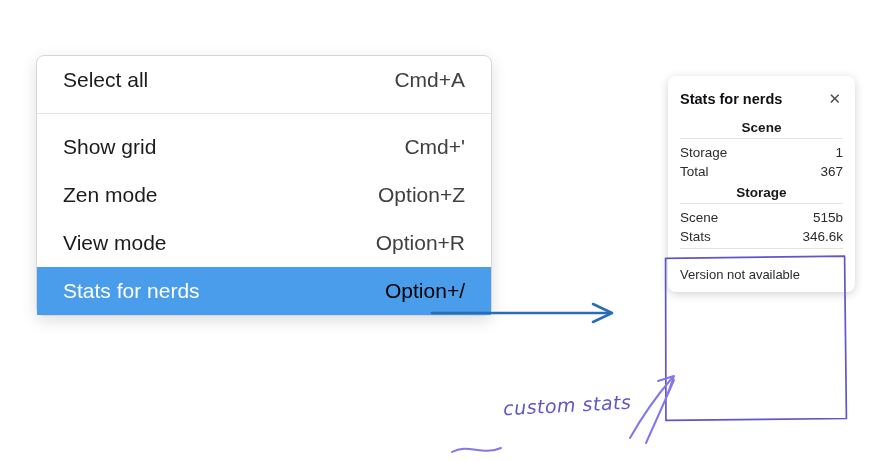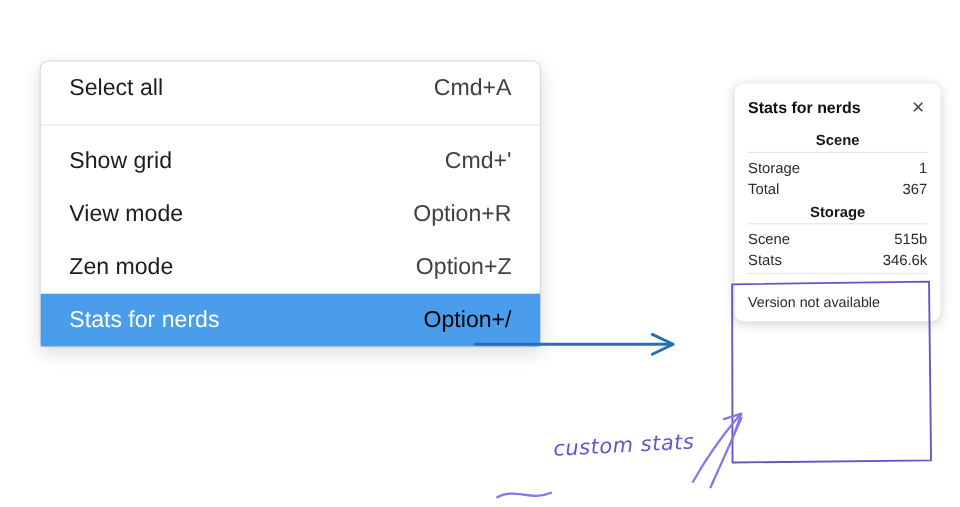--- a/index.html
+++ b/index.html
@@ -86,27 +86,27 @@
   </div>
 
   <div class="menu-divider"></div>
 
   <div class="menu-item">
     <span class="mi-label">Show grid</span>
     <span class="mi-shortcut">Cmd+'</span>
   </div>
 
   <div class="menu-item">
-    <span class="mi-label">View mode</span>
-    <span class="mi-shortcut">Option+R</span>
+    <span class="mi-label">Zen mode</span>
+    <span class="mi-shortcut">Option+Z</span>
   </div>
 
   <div class="menu-item">
-    <span class="mi-label">Zen mode</span>
-    <span class="mi-shortcut">Option+Z</span>
+    <span class="mi-label">View mode</span>
+    <span class="mi-shortcut">Option+R</span>
   </div>
 
   <div class="menu-item selected">
     <span class="mi-label">Stats for nerds</span>
     <span class="mi-shortcut">Option+/</span>
   </div>
 
 </div>
 
 <div class="stats-panel">

